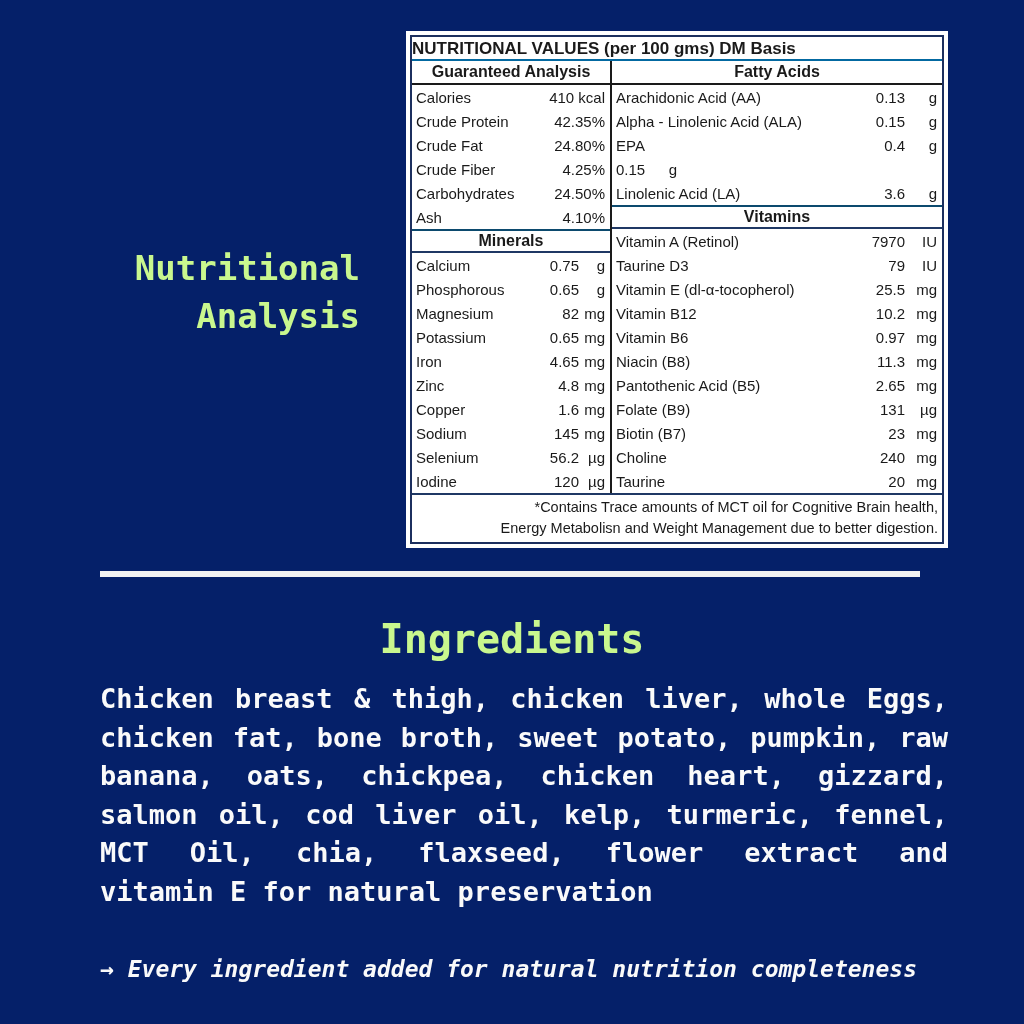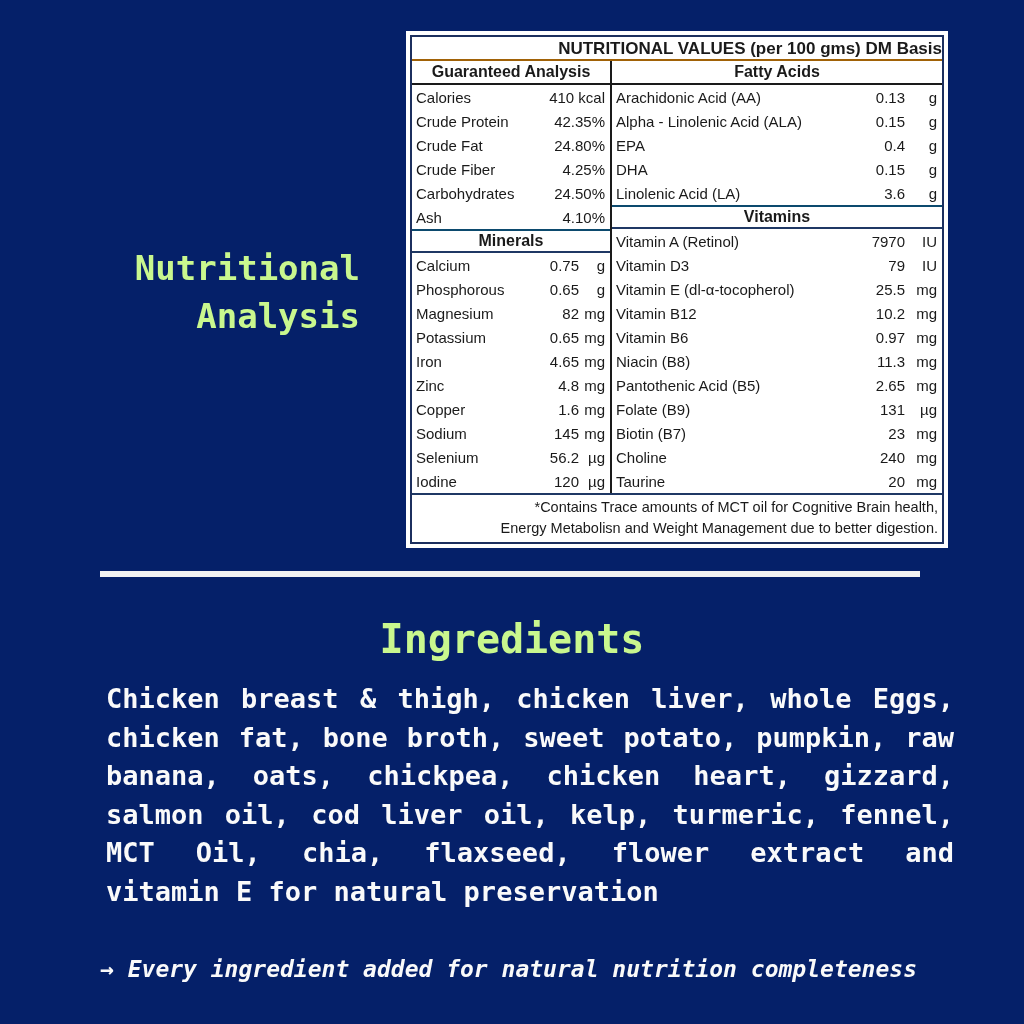--- a/index.html
+++ b/index.html
@@ -24,22 +24,22 @@
   .table-wrap {
     position:absolute; left:406px; top:31px; width:542px;
     background:#ffffff; padding:4px; box-sizing:border-box;
   }
   .table-inner {
     border:2px solid #1c2f5e;
     color:#1a1a1a;
   }
   .t-title {
     height:24px; line-height:24px; box-sizing:border-box;
-    text-align:right; font-weight:bold; font-size:17px;
-    border-bottom:2px solid #a16207;
+    text-align:left; font-weight:bold; font-size:17px;
+    border-bottom:2px solid #0369a1;
     white-space:nowrap;
   }
   .cols { display:flex; }
   .col-left { width:200px; border-right:2px solid #1a1a1a; box-sizing:border-box; }
   .col-right { flex:1; }
   .col-header {
     height:24px; line-height:21px; box-sizing:border-box;
     border-bottom:2px solid #1a1a1a;
     font-weight:bold; font-size:16px; text-align:center;
   }
@@ -73,21 +73,21 @@
   
   .ingredients-heading {
     position:absolute; left:0; top:606px; width:1024px;
     text-align:center;
     font-family:"DejaVu Sans Mono", monospace;
     font-weight:bold; font-size:40px; line-height:50px;
     color:#c9f78e;
     margin-top:8px;
   }
   .ing-lines {
-    position:absolute; left:106px; top:680px; width:848px;
+    position:absolute; left:100px; top:680px; width:848px;
     font-family:"DejaVu Sans Mono", monospace;
     font-weight:bold; font-size:27px; line-height:38.5px;
     color:#fafafa;
   }
   .ing-line { text-align:justify; text-align-last:justify; white-space:normal; }
   .ing-lines div.ing-line:last-of-type { text-align-last:left; }
 
   .note {
     position:absolute; left:100px; top:953px; width:880px;
     font-family:"DejaVu Sans Mono", monospace;
@@ -223,42 +223,41 @@
               <span class="unit">g</span>
             </div>
 
             <div class="trow">
               <span class="lbl">EPA</span>
               <span class="val">0.4</span>
               <span class="unit">g</span>
             </div>
 
             <div class="trow">
-              <span class="lbl">DHA</span>
               <span class="val">0.15</span>
               <span class="unit">g</span>
             </div>
 
             <div class="trow">
               <span class="lbl">Linolenic Acid (LA)</span>
               <span class="val">3.6</span>
               <span class="unit">g</span>
             </div>
           </div>
         <div class="sec-header">Vitamins</div>
         <div>
 
             <div class="trow">
               <span class="lbl">Vitamin A (Retinol)</span>
               <span class="val">7970</span>
               <span class="unit">IU</span>
             </div>
 
             <div class="trow">
-              <span class="lbl">Vitamin D3</span>
+              <span class="lbl">Taurine D3</span>
               <span class="val">79</span>
               <span class="unit">IU</span>
             </div>
 
             <div class="trow">
               <span class="lbl">Vitamin E (dl-α-tocopherol)</span>
               <span class="val">25.5</span>
               <span class="unit">mg</span>
             </div>
 

